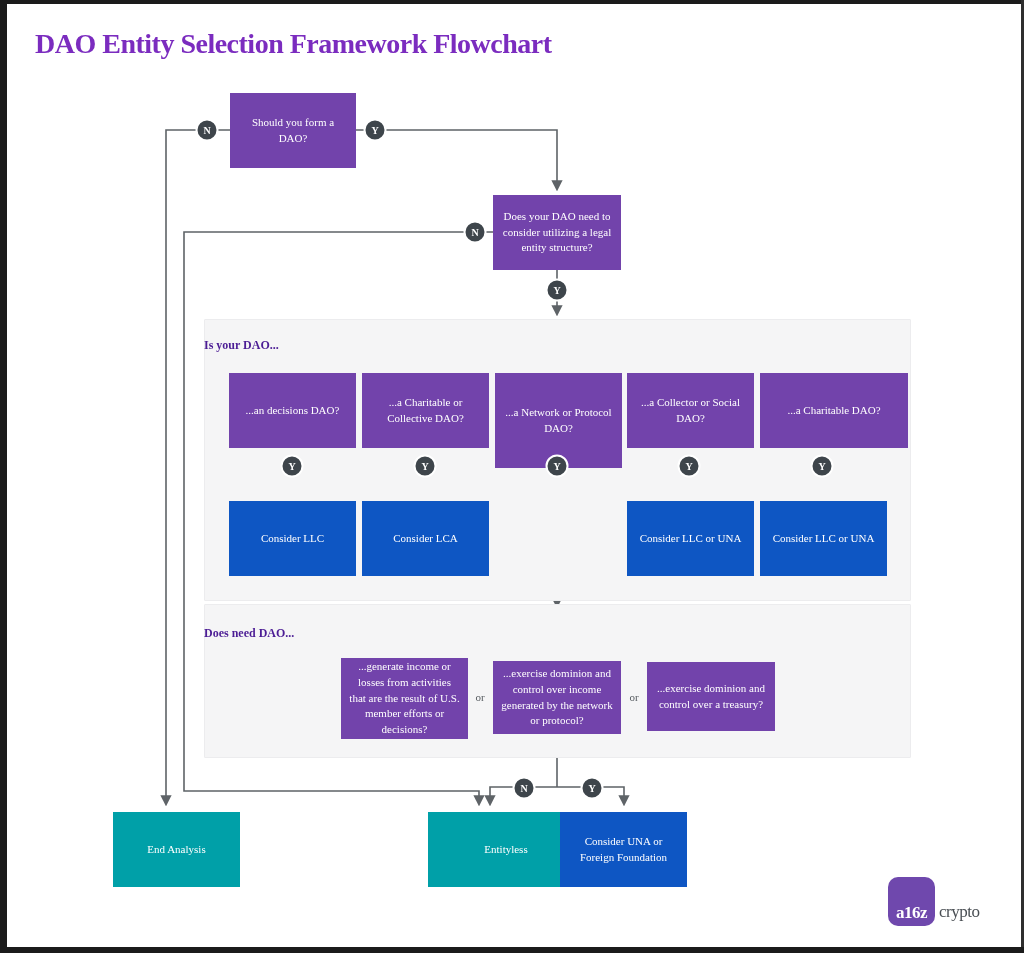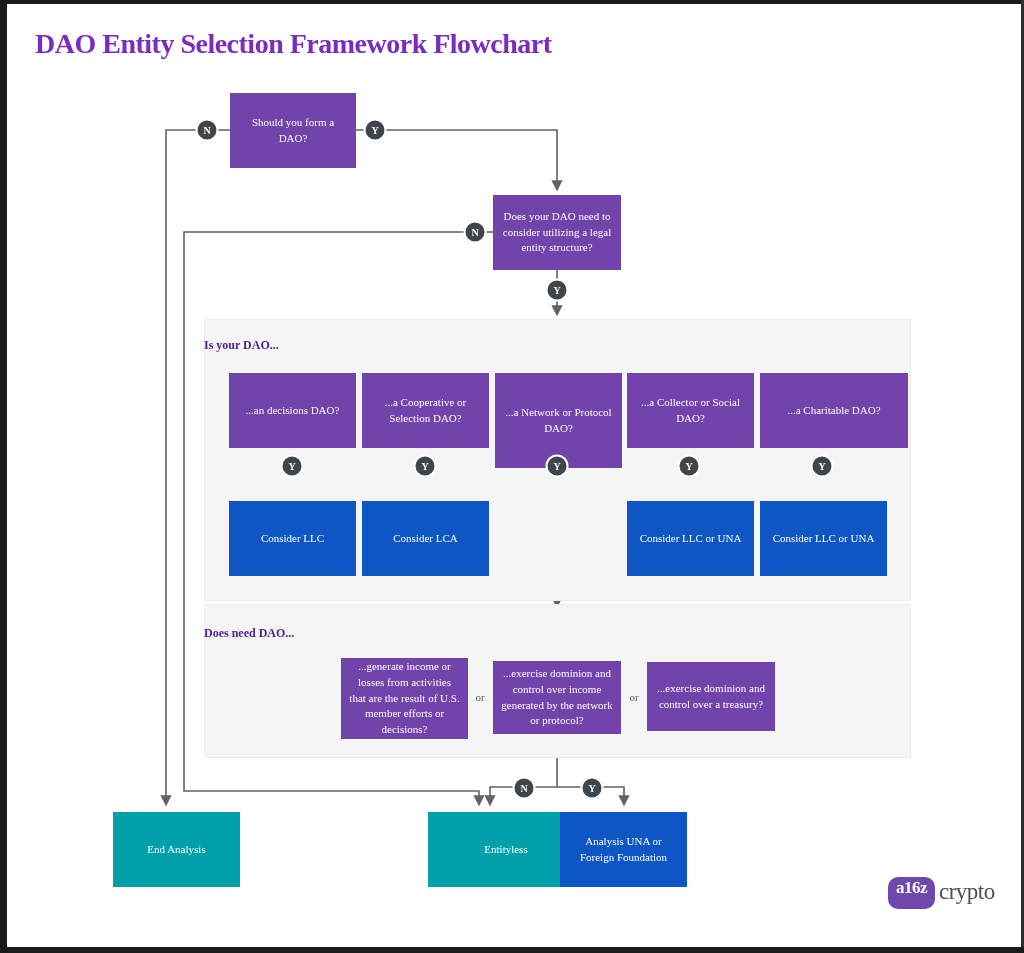--- a/index.html
+++ b/index.html
@@ -50,27 +50,27 @@
 
   .or-label{
     position:absolute;transform:translate(-50%,-50%);
     font-size:11px;color:#555a5f;
   }
 
   .logo{
     position:absolute;left:888px;top:877px;display:flex;align-items:flex-end;gap:4px;
   }
   .logo-mark{
-    width:47px;height:32px;background:#6f48ad;border-radius:10px;
+    width:47px;height:49px;background:#6f48ad;border-radius:10px;
     display:flex;align-items:flex-end;justify-content:center;
     color:#fff;font-weight:bold;font-size:17px;letter-spacing:-0.5px;
-    padding-bottom:11px;box-sizing:border-box;
+    padding-bottom:3px;box-sizing:border-box;
   }
   .logo-word{
-    font-size:23px;color:#4a4f54;line-height:1;padding-bottom:6px;letter-spacing:-0.5px;
+    font-size:17px;color:#4a4f54;line-height:1;padding-bottom:6px;letter-spacing:-0.5px;
   }
 </style>
 </head>
 <body>
 
 <div class="stage">
 
   <div class="edge edge-left"></div>
   <div class="edge edge-top"></div>
   <div class="edge edge-right"></div>
@@ -107,21 +107,21 @@
     </g>
   </svg>
 
   <div class="node purple" style="left:493px;top:195px;width:128px;height:75px">Does your DAO need to consider utilizing a legal entity structure?</div>
   <div class="node purple" style="left:230px;top:93px;width:126px;height:75px">Should you form a DAO?</div>
 
   <div class="panel" style="left:204px;top:319px;width:707px;height:282px"></div>
   <div class="panel-header" style="left:204px;top:338px;width:707px">Is your DAO...</div>
 
   <div class="node purple" style="left:229px;top:373px;width:127px;height:75px">...an decisions DAO?</div>
-  <div class="node purple" style="left:362px;top:373px;width:127px;height:75px">...a Cooperative or Selection DAO?</div>
+  <div class="node purple" style="left:362px;top:373px;width:127px;height:75px">...a Charitable or Collective DAO?</div>
   <div class="node purple" style="left:495px;top:373px;width:127px;height:95px">...a Network or Protocol DAO?</div>
   <div class="node purple" style="left:627px;top:373px;width:127px;height:75px">...a Collector or Social DAO?</div>
   <div class="node purple" style="left:760px;top:373px;width:148px;height:75px">...a Charitable DAO?</div>
 
   <div class="node blue" style="left:229px;top:501px;width:127px;height:75px">Consider LLC</div>
   <div class="node blue" style="left:362px;top:501px;width:127px;height:75px">Consider LCA</div>
   <div class="node blue" style="left:627px;top:501px;width:127px;height:75px">Consider LLC or UNA</div>
   <div class="node blue" style="left:760px;top:501px;width:127px;height:75px">Consider LLC or UNA</div>
 
   <div class="panel" style="left:204px;top:604px;width:707px;height:154px"></div>
@@ -129,21 +129,21 @@
 
   <div class="node purple" style="left:341px;top:658px;width:127px;height:81px">...generate income or losses from activities that are the result of U.S. member efforts or decisions?</div>
   <div class="node purple" style="left:493px;top:661px;width:128px;height:73px">...exercise dominion and control over income generated by the network or protocol?</div>
   <div class="node purple" style="left:647px;top:662px;width:128px;height:69px">...exercise dominion and control over a treasury?</div>
 
   <div class="or-label" style="left:480px;top:697px">or</div>
   <div class="or-label" style="left:634px;top:697px">or</div>
 
   <div class="node teal" style="left:113px;top:812px;width:127px;height:75px">End Analysis</div>
   <div class="node teal" style="left:428px;top:812px;width:156px;height:75px">Entityless</div>
-  <div class="node blue" style="left:560px;top:812px;width:127px;height:75px">Analysis UNA or Foreign Foundation</div>
+  <div class="node blue" style="left:560px;top:812px;width:127px;height:75px">Consider UNA or Foreign Foundation</div>
 
   <div class="badge" style="left:207px;top:130px">N</div>
   <div class="badge" style="left:375px;top:130px">Y</div>
   <div class="badge" style="left:475px;top:232px">N</div>
   <div class="badge" style="left:557px;top:290px">Y</div>
   <div class="badge" style="left:292px;top:466px">Y</div>
   <div class="badge" style="left:425px;top:466px">Y</div>
   <div class="badge" style="left:557px;top:466px">Y</div>
   <div class="badge" style="left:689px;top:466px">Y</div>
   <div class="badge" style="left:822px;top:466px">Y</div>

